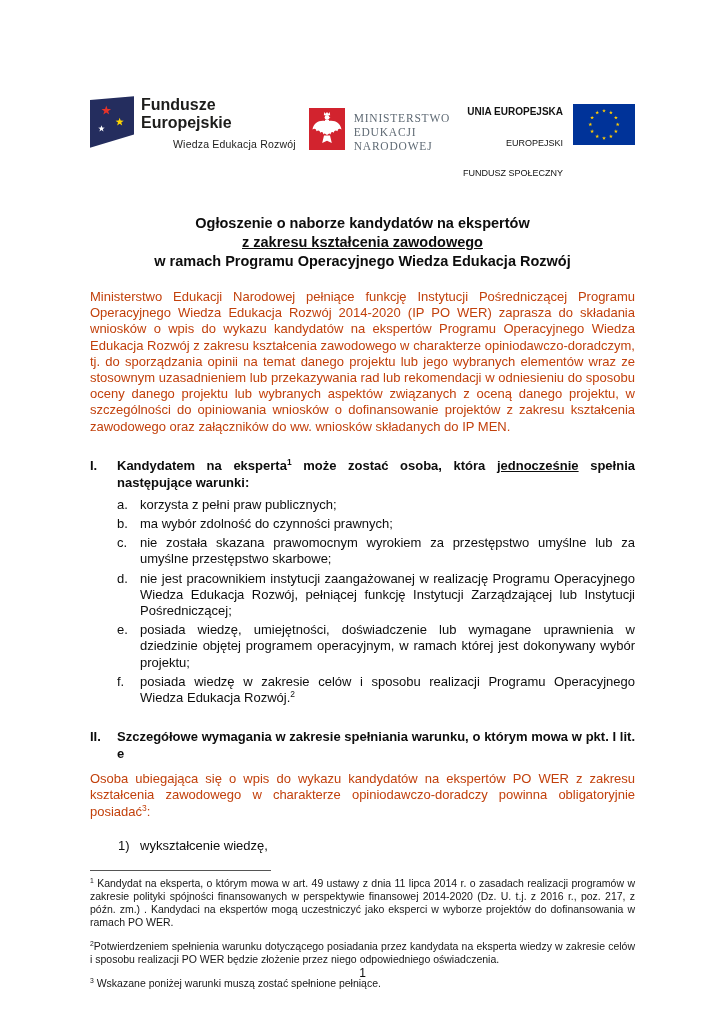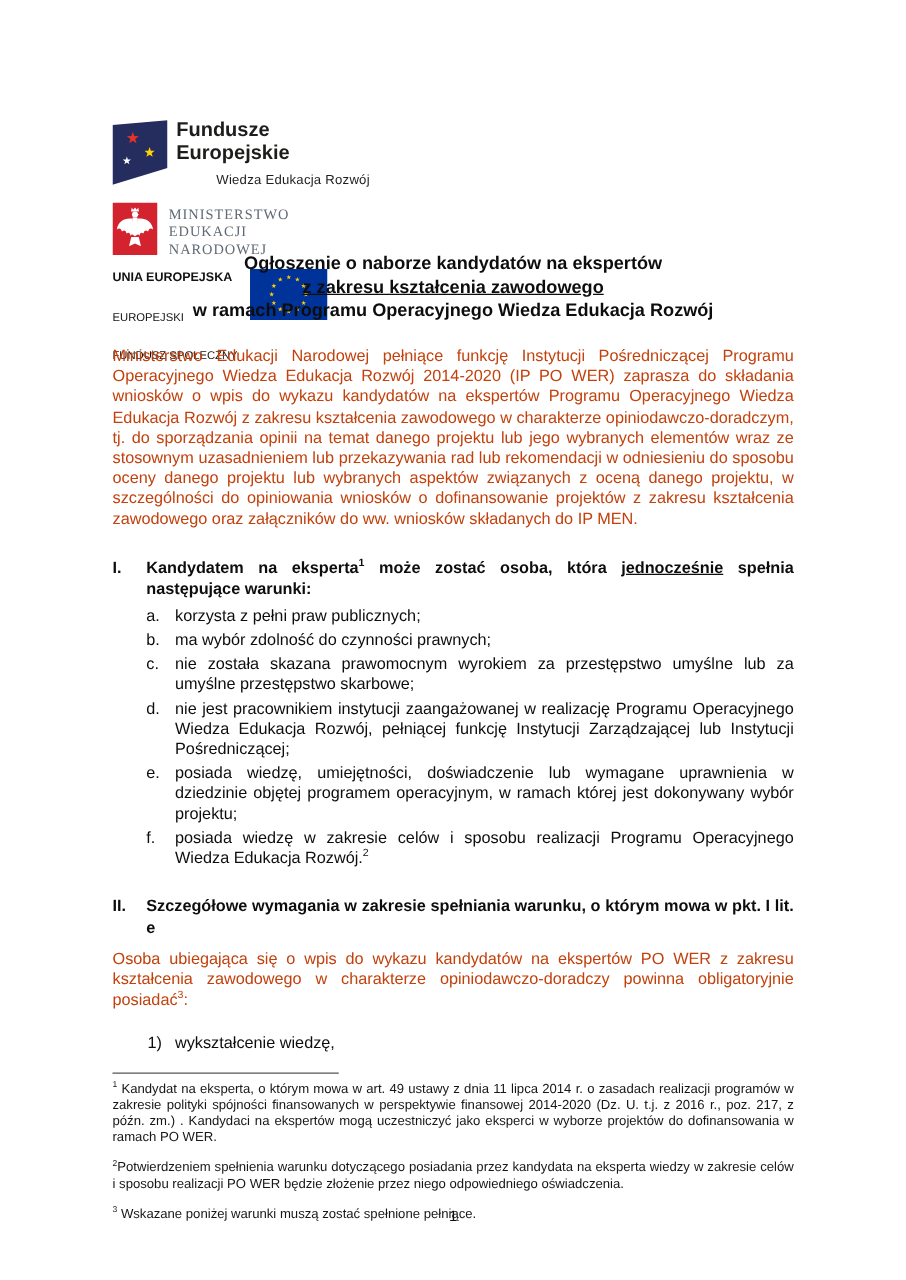--- a/index.html
+++ b/index.html
@@ -2,35 +2,35 @@
 <html><head>
 <meta charset="utf-8">
 <style>
   html,body{margin:0;padding:0;background:#ffffff;}
   .page{
     width:725px;height:1024px;background:#fff;position:relative;overflow:hidden;
     font-family:"Liberation Sans",sans-serif;color:#111;
   }
   .content{padding:0 90px;}
   
-  .header{margin-top:96px;display:flex;justify-content:space-between;align-items:flex-start;height:90px;flex-direction:column;}
+  .header{margin-top:96px;display:flex;justify-content:space-between;align-items:flex-start;height:90px;}
   .logo-fe{display:flex;gap:7px;}
   .fe-flag svg{display:block;}
   .fe-title{font-size:16px;font-weight:bold;color:#1d1d1b;line-height:18px;}
   .fe-subtitle{font-size:10.5px;color:#1d1d1b;margin-top:6px;letter-spacing:0.2px;margin-left:32px;}
   .logo-men{display:flex;gap:9px;align-items:flex-start;margin-top:12px;}
   .men-emblem svg{display:block;}
   .men-text{font-family:"Liberation Serif",serif;font-size:11.5px;letter-spacing:0.8px;color:#5f6a74;line-height:14px;padding-top:3px;}
   .logo-eu{display:flex;gap:10px;align-items:flex-start;margin-top:8px;}
-  .eu-text{text-align:left;line-height:12.5px;padding-top:2px;color:#121212;}
+  .eu-text{text-align:right;line-height:12.5px;padding-top:2px;color:#121212;}
   .eu-line1{font-size:10px;font-weight:bold;}
   .eu-line2,.eu-line3{font-size:9px;margin-top:18px;}
   .eu-flag svg{display:block;}
   
-  .title{margin-top:16px;text-align:center;font-weight:bold;font-size:14.5px;line-height:19px;color:#0d0d0d;}
+  .title{margin-top:28px;text-align:center;font-weight:bold;font-size:14.5px;line-height:19px;color:#0d0d0d;}
   .underline{text-decoration:underline;}
   
   .body-text{font-size:13px;line-height:16.2px;text-align:justify;margin-top:18px;color:#c2410c;}
   .s2-para{margin-top:9px;}
   .section-heading{display:flex;font-weight:bold;font-size:13px;line-height:17px;margin-top:22px;color:#0d0d0d;}
   .sec-num{width:27px;flex:none;}
   .sec-text{flex:1;text-align:justify;}
   .list{margin-top:6px;}
   .list-item{display:flex;margin-left:27px;margin-top:3px;font-size:13px;line-height:16.2px;color:#0d0d0d;}
   .li-label{width:23px;flex:none;}

